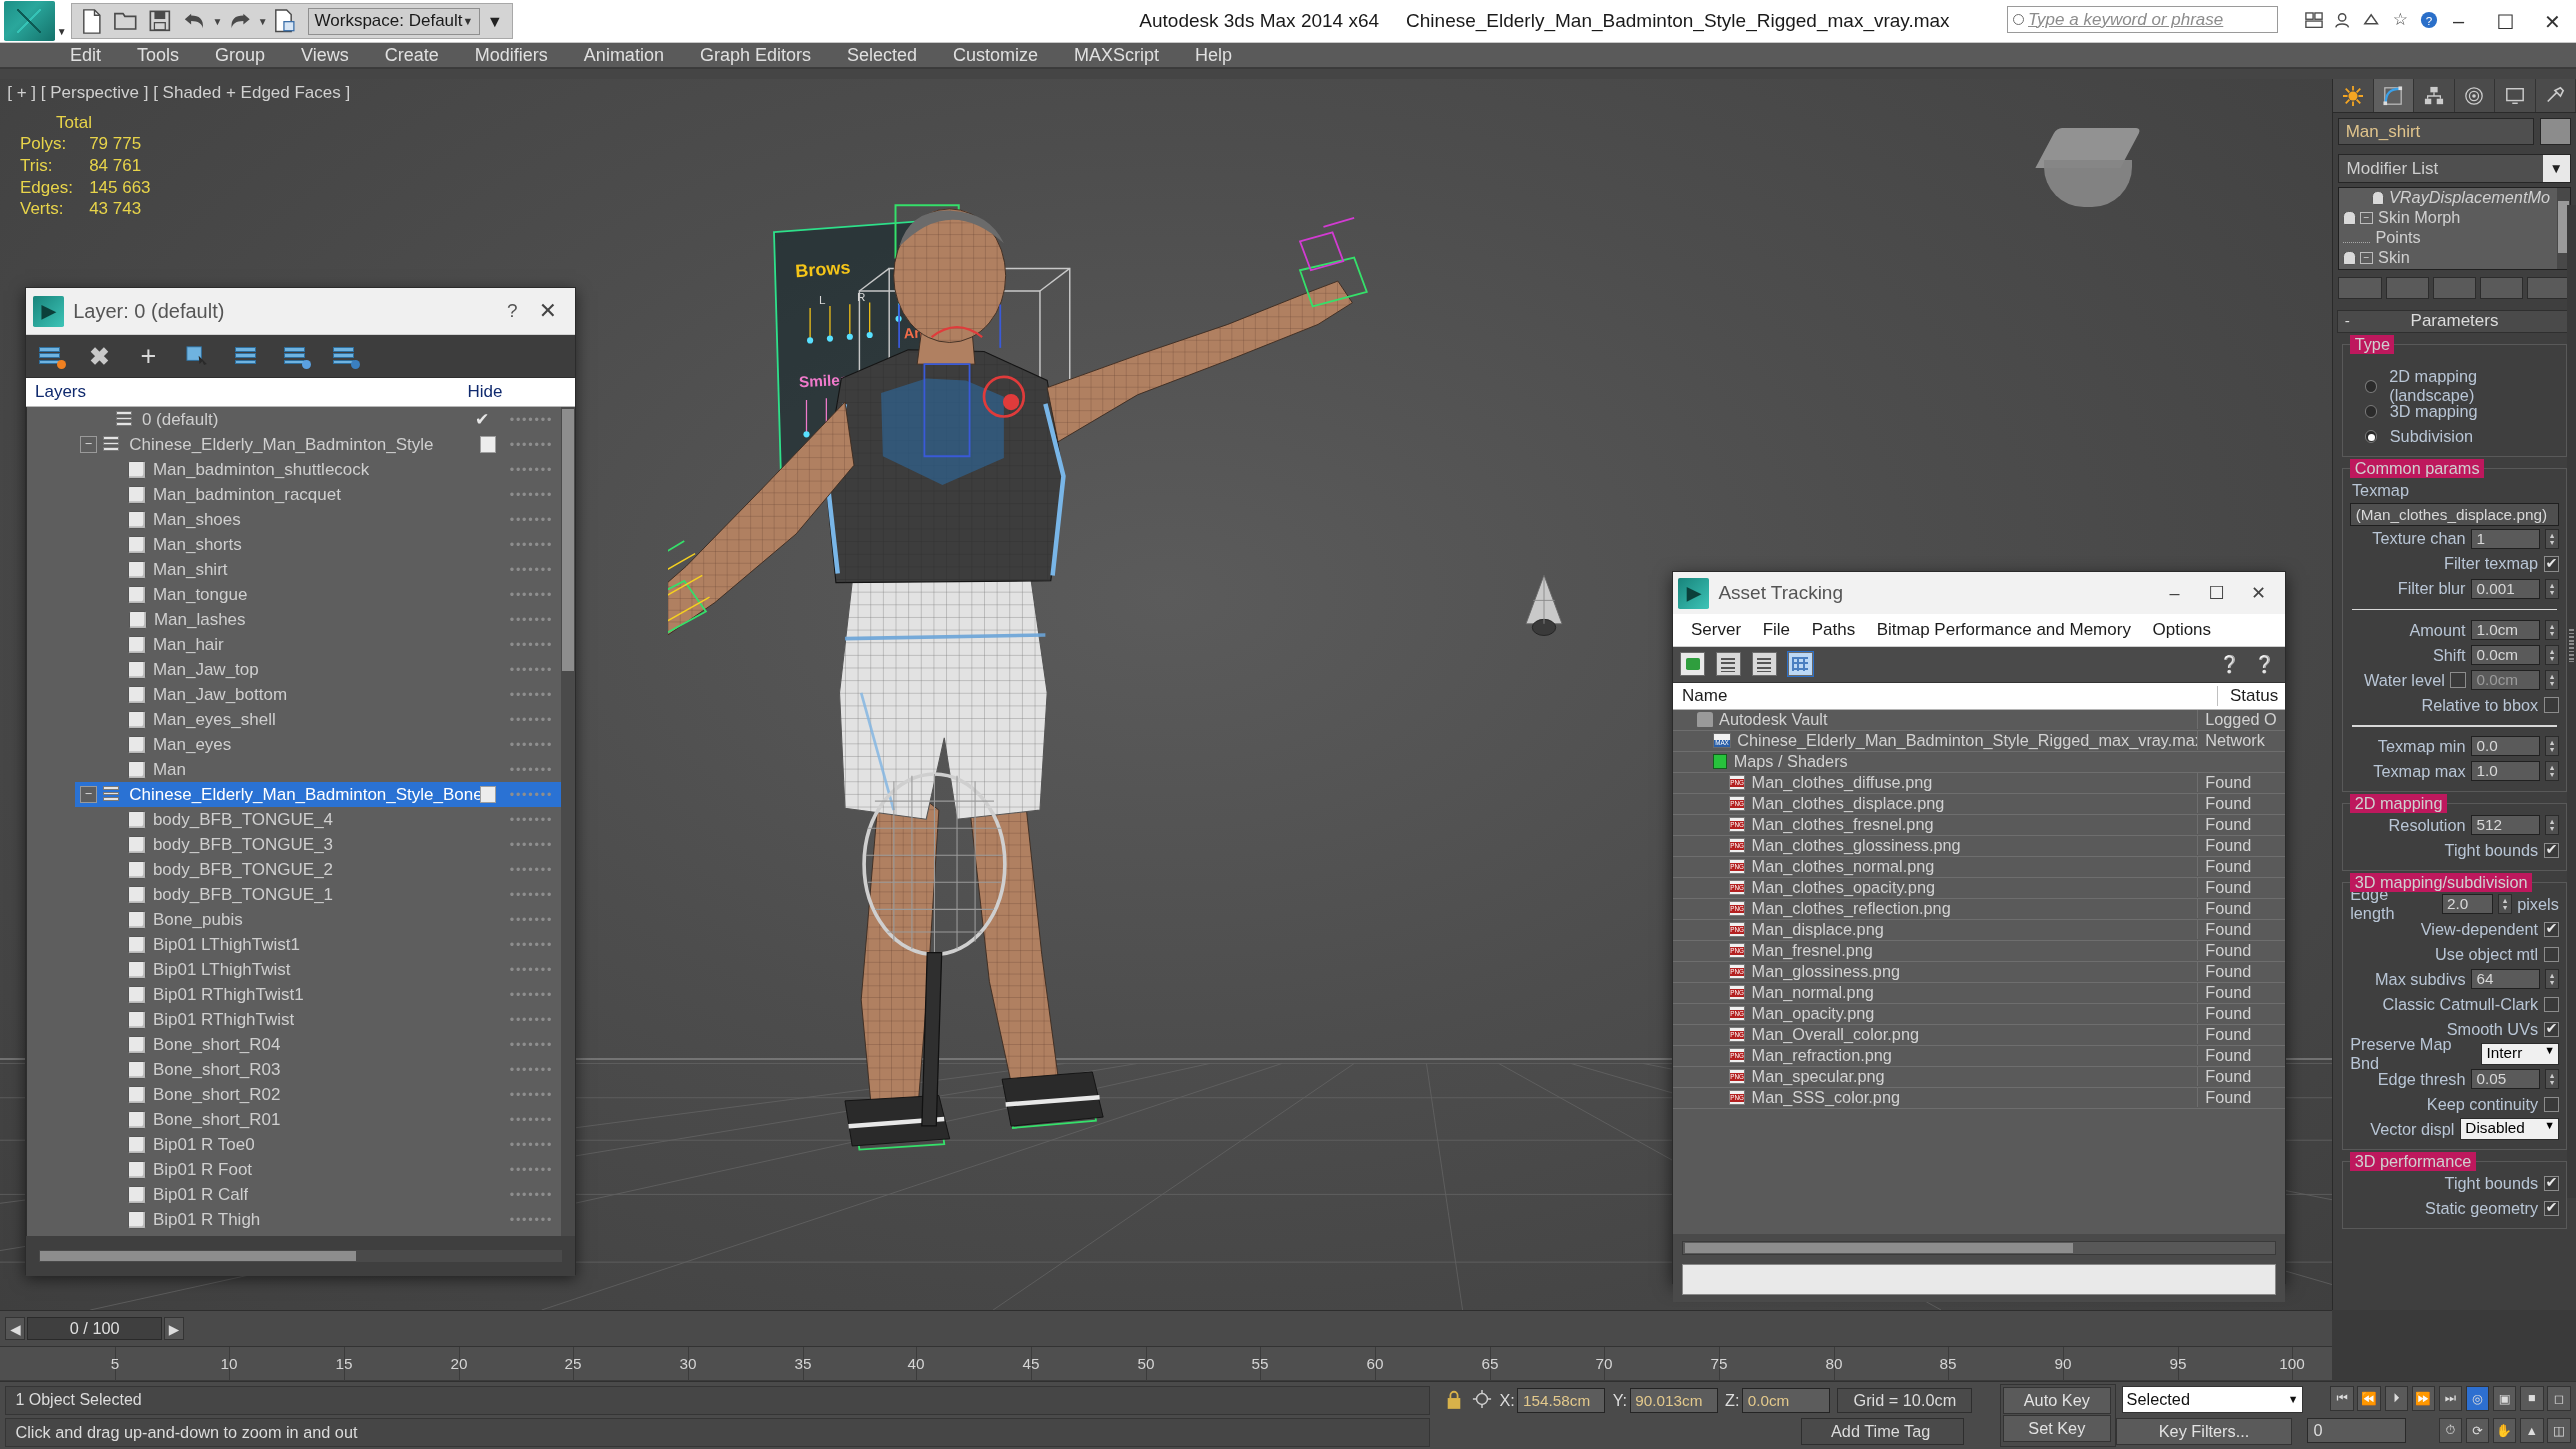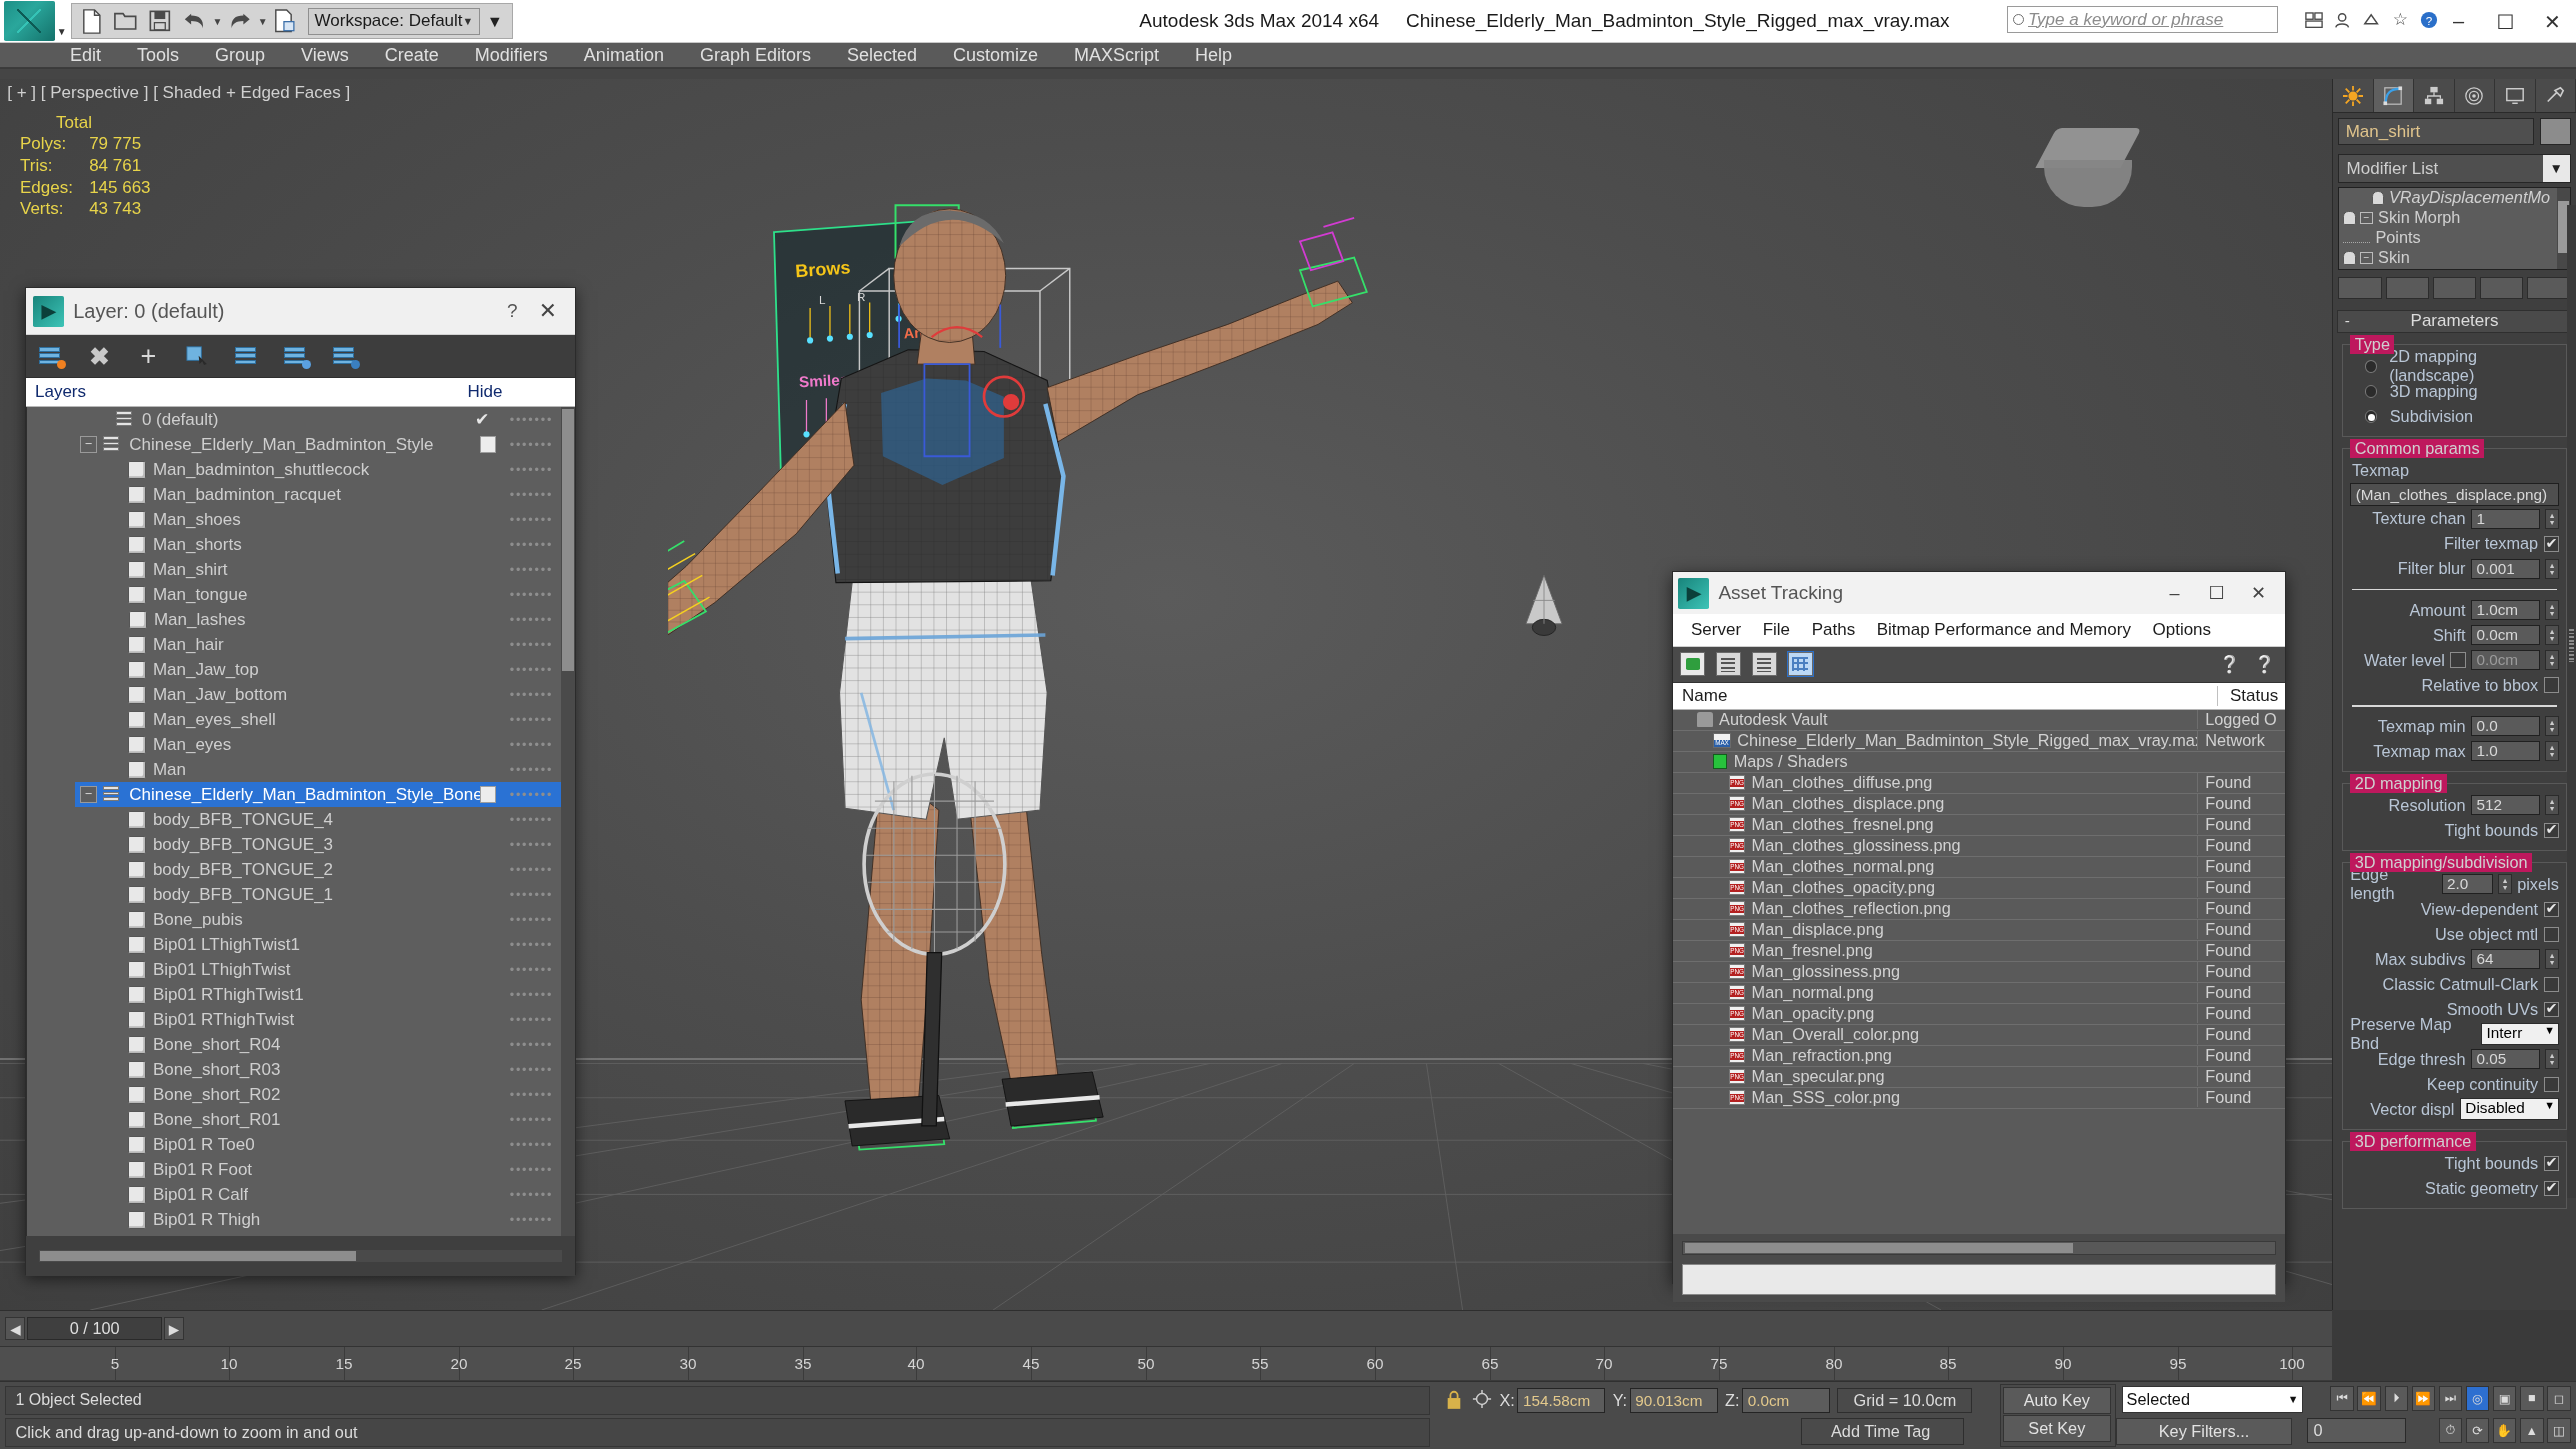--- a/index.html
+++ b/index.html
@@ -1246,21 +1246,21 @@
   </div>
 
   <div class="rollup">
     <div class="rolltitle">
       <span class="mi">-</span>
       <span>Parameters</span>
     </div>
 
     <div class="group">
       <div class="gl">Type</div>
-      <div class="prow" style="padding-left:14.4px;">
+      <div class="prow" style="padding-left:14.4px;margin-top:20px;">
         <span class="radio"></span>
         <span class="lbl">2D mapping (landscape)</span>
       </div>
       <div class="prow" style="padding-left:14.4px;">
         <span class="radio"></span>
         <span class="lbl">3D mapping</span>
       </div>
       <div class="prow" style="padding-left:14.4px;">
         <span class="radio on"></span>
         <span class="lbl">Subdivision</span>

